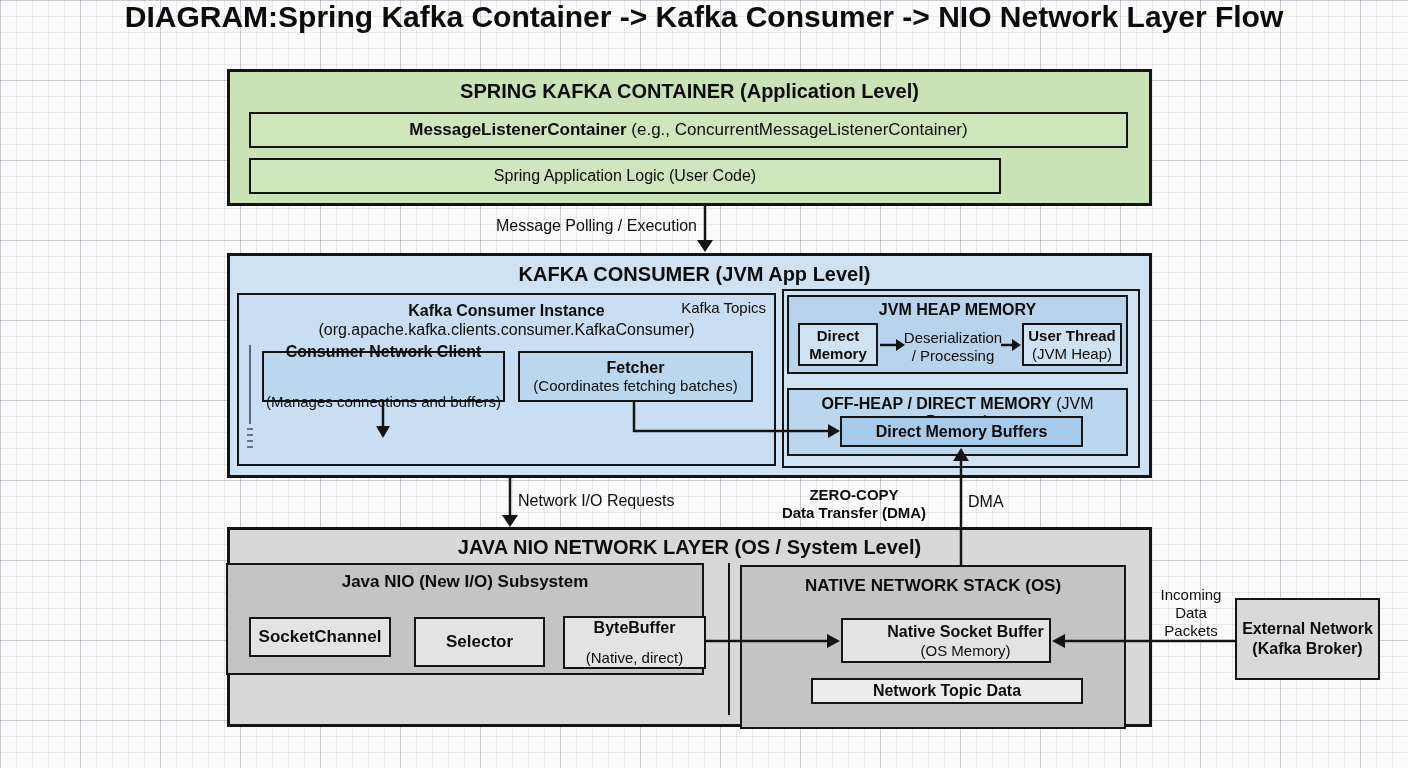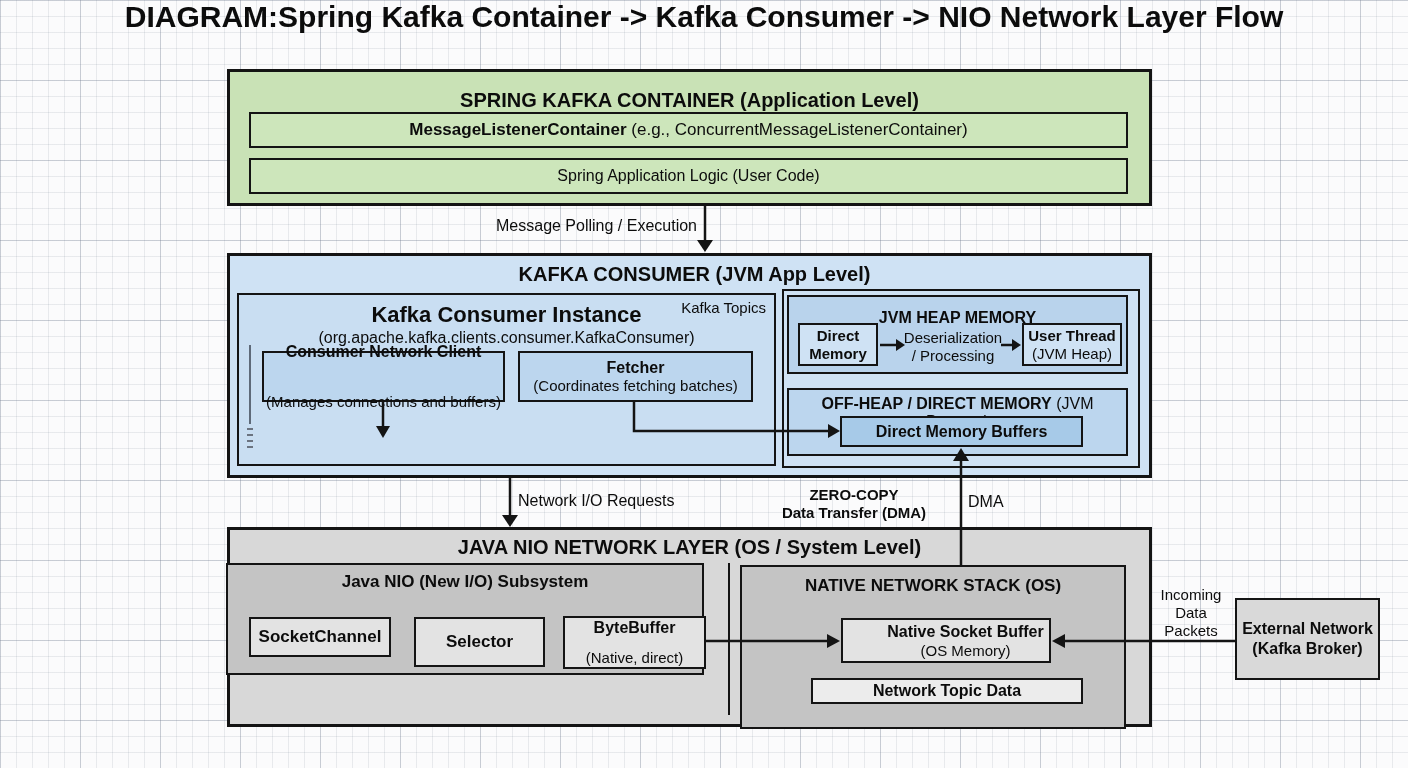--- a/index.html
+++ b/index.html
@@ -15,41 +15,41 @@
       linear-gradient(to right, rgba(130,140,160,0.16) 1px, transparent 1px),
       linear-gradient(to bottom, rgba(130,140,160,0.16) 1px, transparent 1px);
     background-size:80px 80px, 80px 80px, 16px 16px, 16px 16px;
   }
   .abs{ position:absolute; }
   .box{ position:absolute; border:2px solid #141414; }
   .outer{ border-width:3px; }
   .panel{ border-width:2px; background:transparent; }
   .hdr{ text-align:center; font-weight:bold; }
   .cc{ display:flex; flex-direction:column; align-items:center; justify-content:center; text-align:center; }
-  .t30{ font-size:30px; } .t20{ font-size:20px; } .t18{ font-size:22px; }
+  .t30{ font-size:30px; } .t20{ font-size:20px; } .t18{ font-size:16px; }
   .t17{ font-size:17px; } .t16{ font-size:16px; } .t15{ font-size:15px; }
   .b{ font-weight:bold; }
   .lbl{ position:absolute; white-space:nowrap; }
   svg.overlay{ position:absolute; left:0; top:0; pointer-events:none; z-index:20; }
   .z1{ z-index:1; } .z2{ z-index:2; } .z3{ z-index:3; } .z4{ z-index:4; }
 </style>
 </head>
 <body>
 
 <div class="lbl t30 b" style="left:0; top:17; width:1408px; text-align:center;">DIAGRAM:Spring Kafka Container -&gt; Kafka Consumer -&gt; NIO Network Layer Flow</div>
 
 <div class="box outer z1" style="left:227px; top:69px; width:925px; height:137px; background:#c9e2b6;">
-  <div class="hdr t20" style="margin-top:17px;">SPRING KAFKA CONTAINER (Application Level)</div>
+  <div class="hdr t20" style="margin-top:8px;">SPRING KAFKA CONTAINER (Application Level)</div>
 </div>
 <div class="box cc z2" style="left:249px; top:112px; width:879px; height:36px; background:#cde6bb;">
   <div class="t17">
     <span class="b">MessageListenerContainer</span><span> (e.g., ConcurrentMessageListenerContainer)</span>
   </div>
 </div>
-<div class="box cc z2" style="left:249px; top:158px; width:879px; height:36px; background:#cde6bb;">
+<div class="box cc z2" style="left:249px; top:158px; width:752px; height:36px; background:#cde6bb;">
   <div class="t16">Spring Application Logic (User Code)</div>
 </div>
 
 <div class="lbl t16" style="left:450px; top:217px; width:247px; text-align:right;">Message Polling / Execution</div>
 
 <div class="box outer z1" style="left:227px; top:253px; width:925px; height:225px; background:#cfe2f4;">
   <div class="hdr t20" style="margin-top:7px;margin-left:10px;">KAFKA CONSUMER (JVM App Level)</div>
 </div>
 
 <div class="box z2" style="left:237px; top:293px; width:539px; height:173px; background:#c9def2;">
@@ -65,21 +65,21 @@
   <div class="t16 b">Fetcher</div>
   <div class="t15">(Coordinates fetching batches)</div>
 </div>
 <div class="lbl t16" style="left:323px; top:439px; width:120px; text-align:center;">Kafka Topics</div>
 <div class="lbl t16" style="left:647px; top:412px;">Partition</div>
 <div class="lbl t16" style="left:645px; top:434px;">Fetching</div>
 
 <div class="box panel z2" style="left:782px; top:289px; width:358px; height:179px;"></div>
 
 <div class="box z3" style="left:787px; top:295px; width:341px; height:79px; background:#b9d3ec;">
-  <div class="hdr t16" style="margin-top:12px;">JVM HEAP MEMORY</div>
+  <div class="hdr t16" style="margin-top:4px;">JVM HEAP MEMORY</div>
 </div>
 <div class="box cc z4" style="left:798px; top:323px; width:80px; height:43px; background:#cfe2f4; line-height:18px;">
   <div class="t15 b">Direct</div>
   <div class="t15 b">Memory</div>
 </div>
 <div class="lbl t15 z4" style="left:895px; top:329px; width:116px; text-align:center; line-height:18px;">
   <div>Deserialization</div>
   <div>/ Processing</div>
 </div>
 <div class="box cc z4" style="left:1022px; top:323px; width:100px; height:43px; background:#cfe2f4; line-height:18px;">

